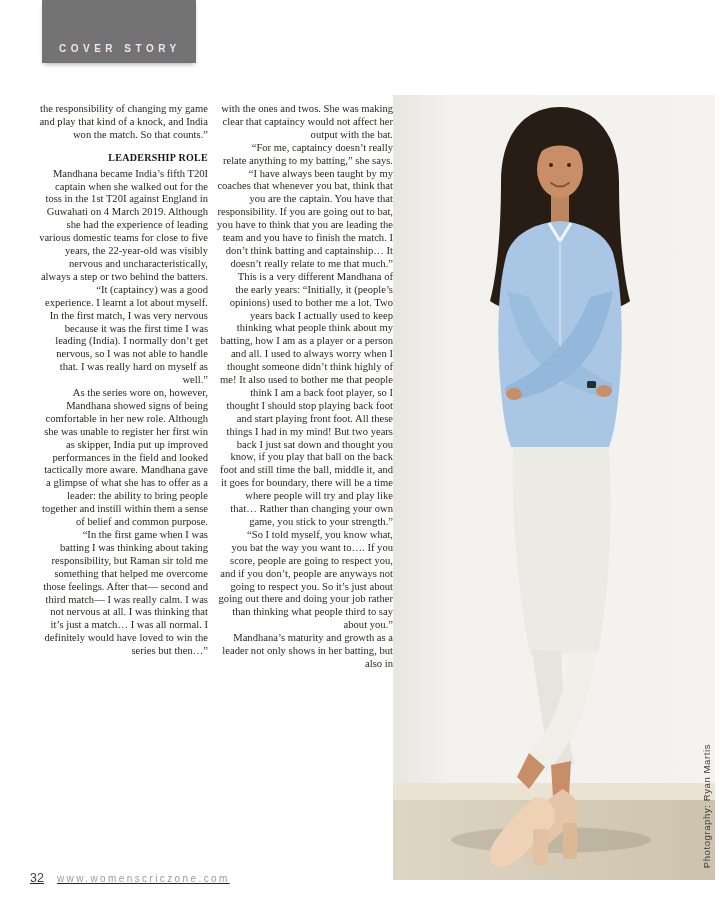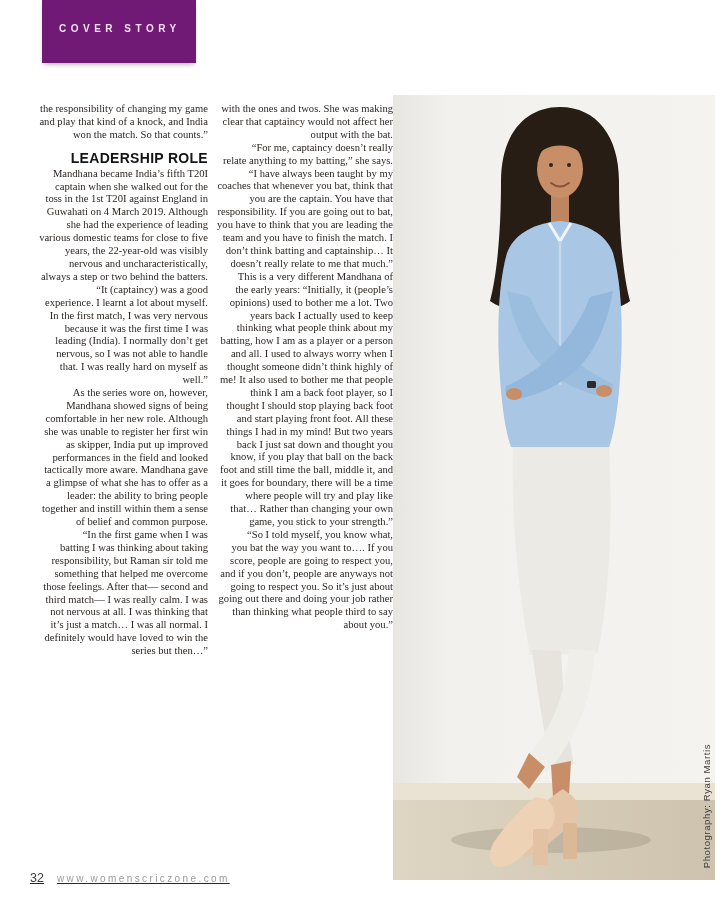--- a/index.html
+++ b/index.html
@@ -10,22 +10,22 @@
     position:relative;
     overflow:hidden;
     font-family:"Liberation Serif", serif;
     color:#2b2623;
   }
 
   
   .tag {
     position:absolute; left:42px; top:0;
     width:154px; height:63px;
-    background:#701a75;
-    display:flex; align-items:center;
+    background:#737373;
+    display:flex; align-items:flex-end;
     padding:2px 0 9px 17px;
     box-shadow:0 3px 5px -2px rgba(0,0,0,0.35);
   }
   .tag span {
     color:#f2e2f1;
     font-family:"Liberation Sans", sans-serif;
     font-weight:bold;
     font-size:10px;
     letter-spacing:4.5px;
   }
@@ -36,22 +36,22 @@
     font-size:10.6px;
     line-height:12.9px;
     text-align:right;
   }
   #col1 { left:38px;  width:170px; }
   #col2 { left:217px; width:176px; }
   .col p { margin:0; }
   .col p.indent { text-indent:13px; }
   .col h3 {
     margin:10px 0 3px 0;
-    font-family:Liberation Sans, sans-serif;
-    font-size:14px;
+    font-family:Liberation Serif, serif;
+    font-size:10px;
     letter-spacing:0.3px;
     color:#141414;
   }
 
   
   .photo {
     position:absolute; left:393px; top:95px;
     width:322px; height:785px;
   }
   .photo svg { display:block; width:100%; height:100%; }
@@ -89,20 +89,21 @@
     <p>Mandhana became India’s fifth T20I captain when she walked out for the toss in the 1st T20I against England in Guwahati on 4 March 2019. Although she had the experience of leading various domestic teams for close to five years, the 22-year-old was visibly nervous and uncharacteristically, always a step or two behind the batters.</p>
     <p class="indent">“It (captaincy) was a good experience. I learnt a lot about myself. In the first match, I was very nervous because it was the first time I was leading (India). I normally don’t get nervous, so I was not able to handle that. I was really hard on myself as well.”</p>
     <p class="indent">As the series wore on, however, Mandhana showed signs of being comfortable in her new role. Although she was unable to register her first win as skipper, India put up improved performances in the field and looked tactically more aware. Mandhana gave a glimpse of what she has to offer as a leader: the ability to bring people together and instill within them a sense of belief and common purpose.</p>
     <p class="indent">“In the first game when I was batting I was thinking about taking responsibility, but Raman sir told me something that helped me overcome those feelings. After that— second and third match— I was really calm. I was not nervous at all. I was thinking that it’s just a match… I was all normal. I definitely would have loved to win the series but then…”</p>
   </div>
 <div class="col" id="col2">
     <p>with the ones and twos. She was making clear that captaincy would not affect her output with the bat.</p>
     <p class="indent">“For me, captaincy doesn’t really relate anything to my batting,” she says. “I have always been taught by my coaches that whenever you bat, think that you are the captain. You have that responsibility. If you are going out to bat, you have to think that you are leading the team and you have to finish the match. I don’t think batting and captainship… It doesn’t really relate to me that much.”</p>
     <p class="indent">This is a very different Mandhana of the early years: “Initially, it (people’s opinions) used to bother me a lot. Two years back I actually used to keep thinking what people think about my batting, how I am as a player or a person and all. I used to always worry when I thought someone didn’t think highly of me! It also used to bother me that people think I am a back foot player, so I thought I should stop playing back foot and start playing front foot. All these things I had in my mind! But two years back I just sat down and thought you know, if you play that ball on the back foot and still time the ball, middle it, and it goes for boundary, there will be a time where people will try and play like that… Rather than changing your own game, you stick to your strength.”</p>
     <p class="indent">“So I told myself, you know what, you bat the way you want to…. If you score, people are going to respect you, and if you don’t, people are anyways not going to respect you. So it’s just about going out there and doing your job rather than thinking what people third to say about you.”</p>
+    <p class="indent">Mandhana’s maturity and growth as a leader not only shows in her batting, but also in</p>
   </div>
 
 <div class="photo">
   <svg viewBox="0 0 322 785" preserveAspectRatio="none">
     <defs>
       <linearGradient id="wallGrad" x1="0" y1="0" x2="1" y2="0">
         <stop offset="0" stop-color="#e8e6e1"></stop>
         <stop offset="0.18" stop-color="#f3f1ed"></stop>
         <stop offset="1" stop-color="#f5f3ef"></stop>
       </linearGradient>

